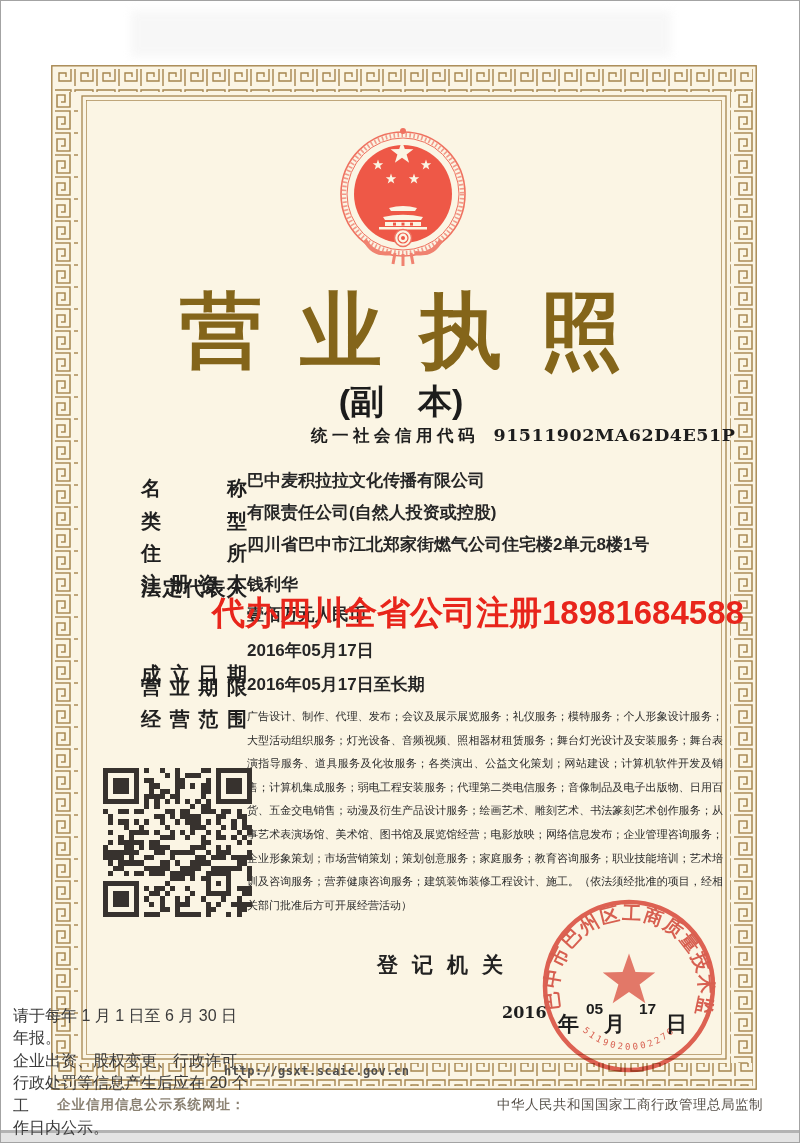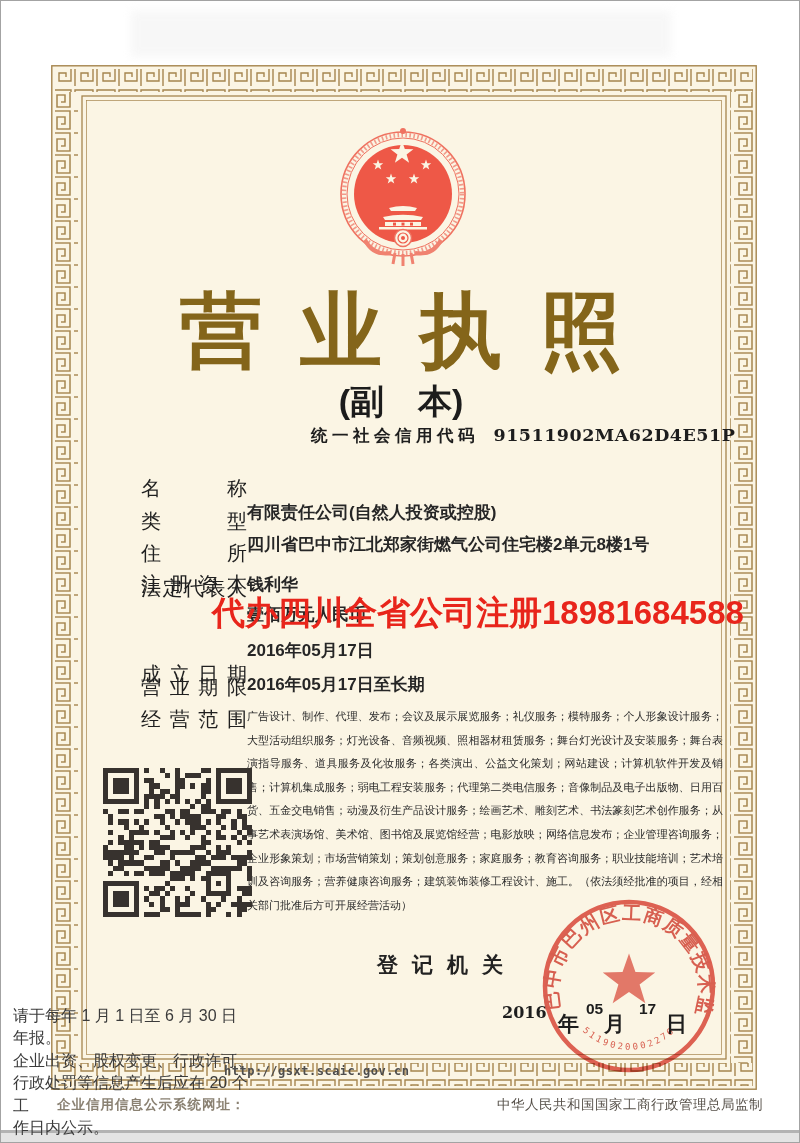--- a/index.html
+++ b/index.html
@@ -11,21 +11,21 @@
   .frame{position:absolute;left:50px;top:64px;width:706px;height:1025px;}
   .emblem{position:absolute;left:338px;top:119px;width:128px;height:152px;}
   .title{position:absolute;left:400px;top:276px;transform:translateX(calc(-50% + 19px));
         font-size:82px;font-weight:900;color:#84651a;letter-spacing:38px;white-space:nowrap;}
   .subtitle{position:absolute;left:400px;top:378px;transform:translateX(-50%);
         font-size:34px;font-weight:600;color:#1c1c1c;white-space:nowrap;}
   .codeline{position:absolute;left:310px;top:424px;white-space:nowrap;}
   .codeline .lbl{font-size:16.5px;font-weight:700;color:#1d1d1d;letter-spacing:4.5px;}
   .codeline .code{font-family:"DejaVu Serif",serif;font-size:17.5px;font-weight:600;
         color:#1d1d1d;letter-spacing:.5px;margin-left:10px;margin-top:32px;}
-  .flabel{position:absolute;left:140px;width:106px;font-size:20px;font-weight:400;color:#1f1f1f;
+  .flabel{position:absolute;left:140px;width:106px;font-size:20px;font-weight:700;color:#1f1f1f;
         text-align:justify;text-align-last:justify;}
   .fvalue{position:absolute;left:246px;width:476px;font-size:17px;font-weight:700;color:#262626;}
   .f1l{top:474px}.f2l{top:507px}.f3l{top:539px}.f4l{top:574px}
   .f5l{top:570px}.f6l{top:660px}.f7l{top:673px}.f8l{top:705px}
   .f1v{top:468px}.f2v{top:500px}.f3v{top:532px}.f4v{top:572px}
   .f5v{top:602px}.f6v{top:638px}.f7v{top:672px}
   .f8v{top:704px;font-size:11px;line-height:23.6px;font-weight:400;color:#2b2b2b;
         text-align:justify;}
   .qr{position:absolute;left:102px;top:767px;width:149px;height:149px;}
   .regauth{position:absolute;left:376px;top:950px;font-size:21px;font-weight:600;
@@ -110,20 +110,21 @@
 
   <div class="title">营业执照</div>
   <div class="subtitle">(副　本)</div>
 
   <div class="codeline">
     <span class="lbl">统一社会信用代码</span>
     <span class="code">91511902MA62D4E51P</span>
   </div>
 
   <div class="flabel f1l">名称</div>
+  <div class="fvalue f1v">巴中麦积拉拉文化传播有限公司</div>
   <div class="flabel f2l">类型</div>
   <div class="fvalue f2v">有限责任公司(自然人投资或控股)</div>
   <div class="flabel f3l">住所</div>
   <div class="fvalue f3v">四川省巴中市江北郑家街燃气公司住宅楼2单元8楼1号</div>
   <div class="flabel f4l">法定代表人</div>
   <div class="fvalue f4v">钱利华</div>
   <div class="flabel f5l">注册资本</div>
   <div class="fvalue f5v">壹佰万元人民币</div>
   <div class="flabel f6l">成立日期</div>
   <div class="fvalue f6v">2016年05月17日</div>

